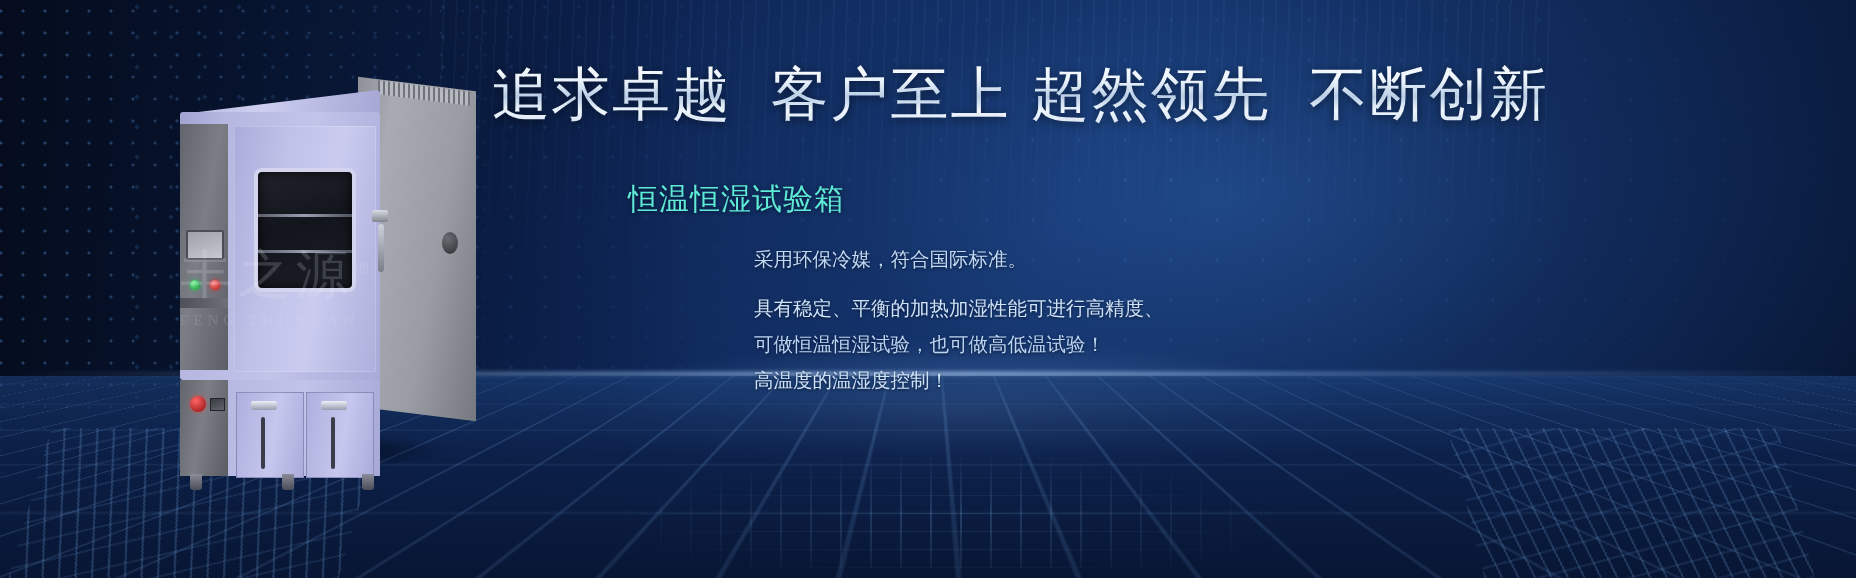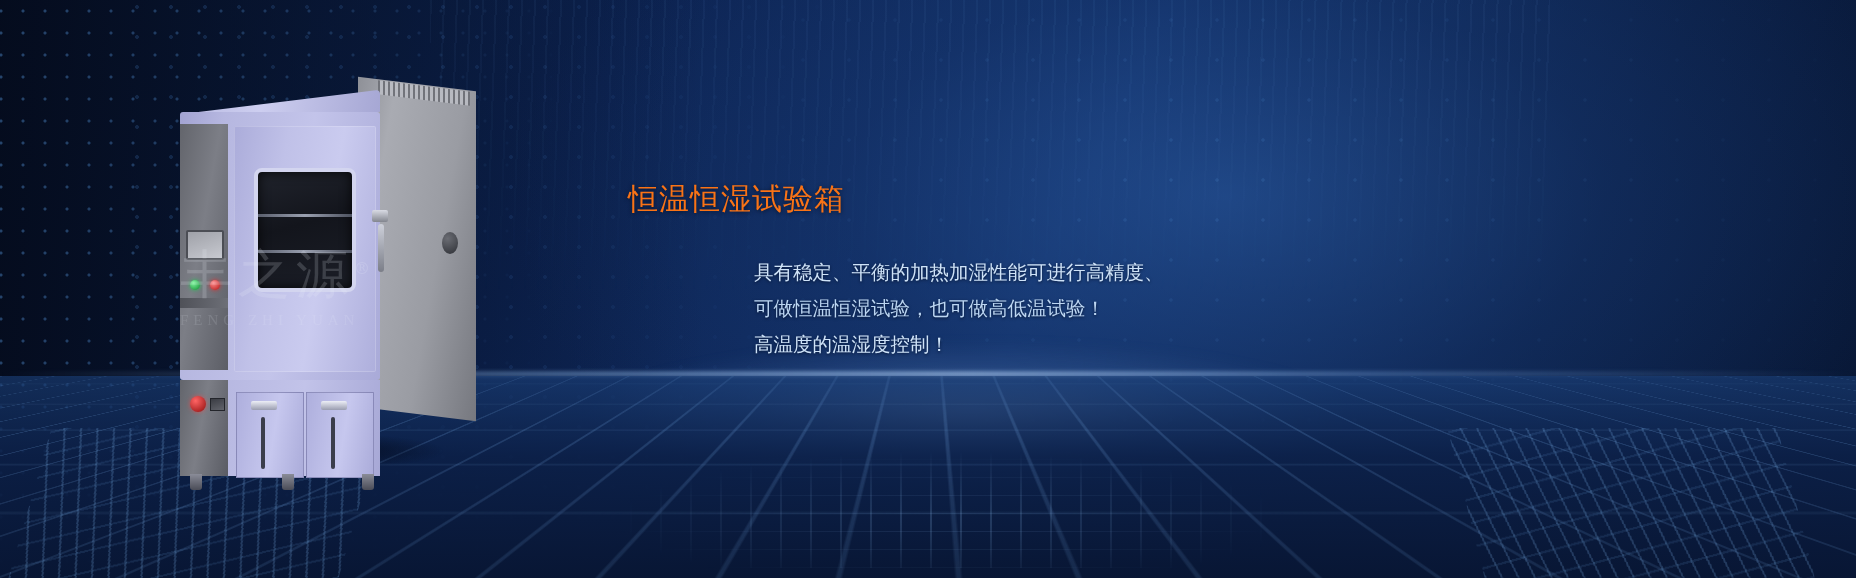--- a/index.html
+++ b/index.html
@@ -114,21 +114,21 @@
     white-space:nowrap;
     background:linear-gradient(180deg,#ffffff 0%,#eaf2fb 32%,#b9cee6 52%,#eef5fd 70%,#c9d9ec 100%);
     -webkit-background-clip:text;background-clip:text;
     color:transparent;-webkit-text-fill-color:transparent;
     filter:drop-shadow(0 2px 4px rgba(0,0,0,.55));
   }
   .headline .sp{display:inline-block;width:18px;}
 
   .subtitle{
     position:absolute;left:628px;top:179px;
-    font-size:30px;letter-spacing:1px;color:#f97316;
+    font-size:30px;letter-spacing:1px;color:#5eead4;
     text-shadow:0 1px 4px rgba(4,14,36,.8);
   }
 
   .body{
     position:absolute;left:628px;top:241px;
     color:#c2d9f2;font-size:19.5px;line-height:36px;
     text-shadow:0 1px 3px rgba(4,14,36,.75);
   }
   .body .row{display:block;white-space:nowrap;}
   .body .lead{display:inline-block;}
@@ -318,24 +318,33 @@
     <div class="foot f1"></div>
     <div class="foot f2"></div>
     <div class="foot f3"></div>
   </div>
 
   <div class="watermark">
     <span>丰之源</span><span class="wm-reg">®</span>
     <span class="wm-sub">FENG ZHI YUAN</span>
   </div>
 
+  <div class="headline">
+    <span>追求卓越</span><span class="sp"></span>
+    <span>客户至上</span>
+    <span>超然领先</span><span class="sp"></span>
+    <span>不断创新</span>
+  </div>
 
   <div class="subtitle">恒温恒湿试验箱</div>
 
   <div class="body">
+    <span class="row">
+      <span class="indent"></span><span>采用环保冷媒，符合国际标准。</span>
+    </span>
     <span class="spacer"></span>
     <span class="row l3">
       <span class="indent"></span><span>具有稳定、平衡的加热加湿性能可进行高精度、</span>
     </span>
     <span class="row l5">
       <span class="indent"></span><span>可做恒温恒湿试验，也可做高低温试验！</span>
     </span>
     <span class="row l4">
       <span class="indent"></span><span>高温度的温湿度控制！</span>
     </span>

